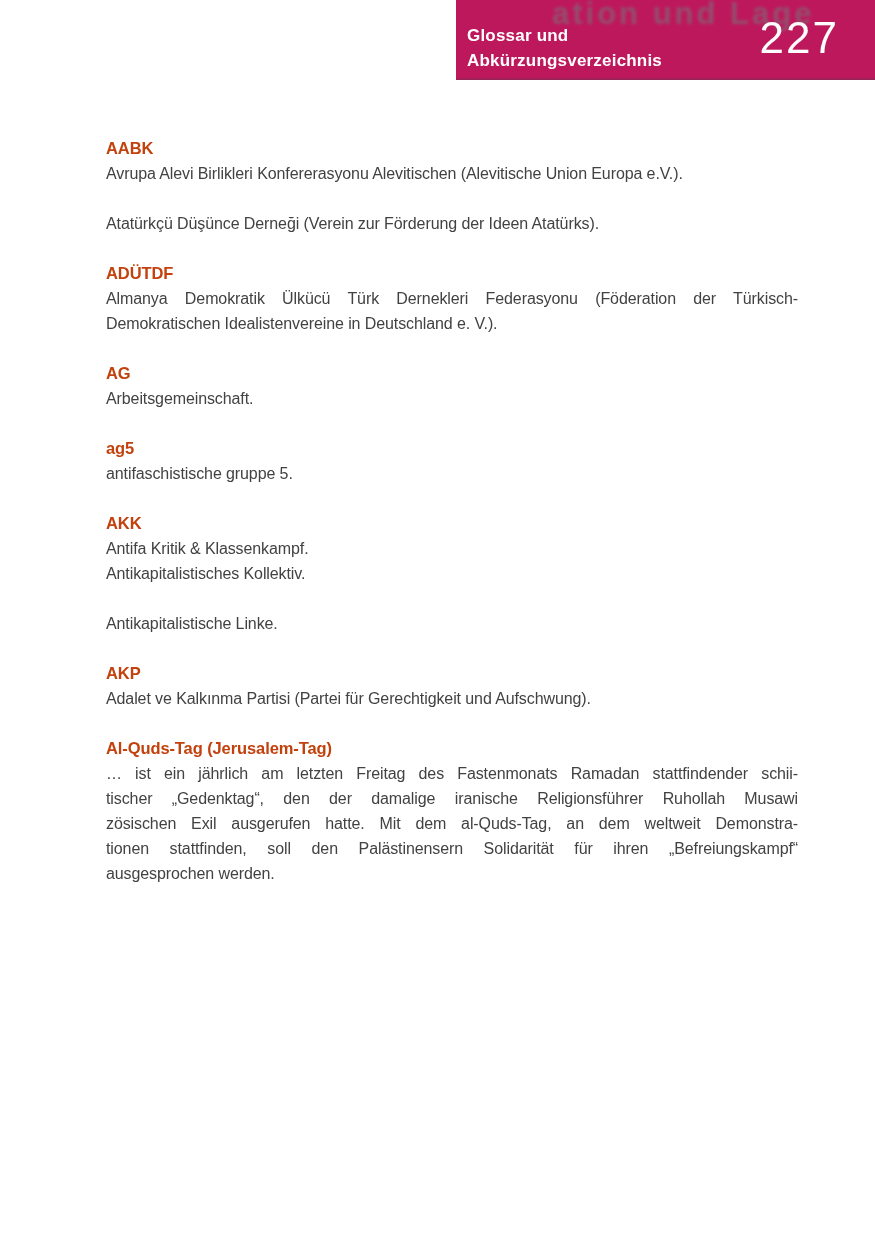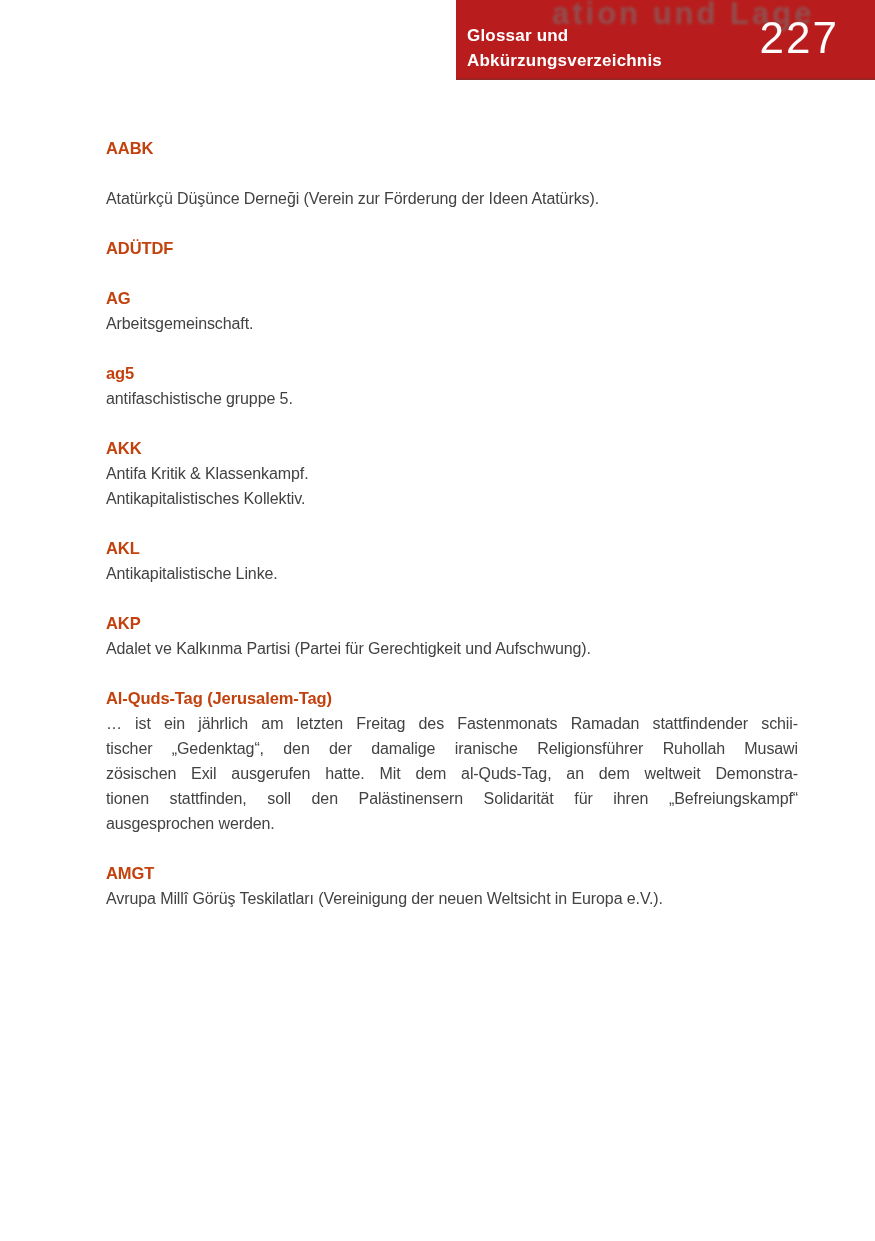--- a/index.html
+++ b/index.html
@@ -16,21 +16,21 @@
     overflow: hidden;
   }
 
   
   .banner {
     position: absolute;
     top: 0;
     left: 456px;
     width: 419px;
     height: 80px;
-    background: #b91c1c;
+    background: #be185d;
     overflow: hidden;
     border-bottom: 2px solid rgba(60, 62, 64, 0.25);
     box-sizing: border-box;
   }
   .banner-ghost {
     position: absolute;
     top: -4px;
     left: 96px;
     font-size: 31px;
     font-weight: bold;
@@ -101,28 +101,35 @@
     <div class="banner-title">
       <div>Glossar und</div>
       <div>Abkürzungsverzeichnis</div>
     </div>
     <div class="banner-page-number">227</div>
   </div>
 
   <div class="content" id="entries">
       <div class="entry">
         <h3 class="entry-term">AABK</h3>
+        <div>
+          <div class="def-line">Avrupa Alevi Birlikleri Konfererasyonu Alevitischen (Alevitische Union Europa e.V.).</div>
+        </div>
       </div>
       <div class="entry">
         <div>
           <div class="def-line">Atatürkçü Düşünce Derneği (Verein zur Förderung der Ideen Atatürks).</div>
         </div>
       </div>
       <div class="entry">
         <h3 class="entry-term">ADÜTDF</h3>
+        <div>
+          <div class="def-line fill">Almanya Demokratik Ülkücü Türk Dernekleri Federasyonu (Föderation der Türkisch-</div>
+          <div class="def-line">Demokratischen Idealistenvereine in Deutschland e. V.).</div>
+        </div>
       </div>
       <div class="entry">
         <h3 class="entry-term">AG</h3>
         <div>
           <div class="def-line">Arbeitsgemeinschaft.</div>
         </div>
       </div>
       <div class="entry">
         <h3 class="entry-term">ag5</h3>
         <div>
@@ -130,42 +137,35 @@
         </div>
       </div>
       <div class="entry">
         <h3 class="entry-term">AKK</h3>
         <div>
           <div class="def-line">Antifa Kritik &amp; Klassenkampf.</div>
           <div class="def-line">Antikapitalistisches Kollektiv.</div>
         </div>
       </div>
       <div class="entry">
-        <h3 class="entry-term">AKL</h3>
         <div>
           <div class="def-line">Antikapitalistische Linke.</div>
         </div>
       </div>
       <div class="entry">
         <h3 class="entry-term">AKP</h3>
         <div>
           <div class="def-line">Adalet ve Kalkınma Partisi (Partei für Gerechtigkeit und Aufschwung).</div>
         </div>
       </div>
       <div class="entry">
         <h3 class="entry-term">Al-Quds-Tag (Jerusalem-Tag)</h3>
         <div>
           <div class="def-line fill">… ist ein jährlich am letzten Freitag des Fastenmonats Ramadan stattfindender schii-</div>
           <div class="def-line fill">tischer „Gedenktag“, den der damalige iranische Religionsführer Ruhollah Musawi</div>
           <div class="def-line fill">zösischen Exil ausgerufen hatte. Mit dem al-Quds-Tag, an dem weltweit Demonstra-</div>
           <div class="def-line fill">tionen stattfinden, soll den Palästinensern Solidarität für ihren „Befreiungskampf“</div>
           <div class="def-line">ausgesprochen werden.</div>
         </div>
       </div>
-      <div class="entry">
-        <h3 class="entry-term">AMGT</h3>
-        <div>
-          <div class="def-line">Avrupa Millî Görüş Teskilatları (Vereinigung der neuen Weltsicht in Europa e.V.).</div>
-        </div>
-      </div>
     </div>
 
 </div>
 
 </body></html>

